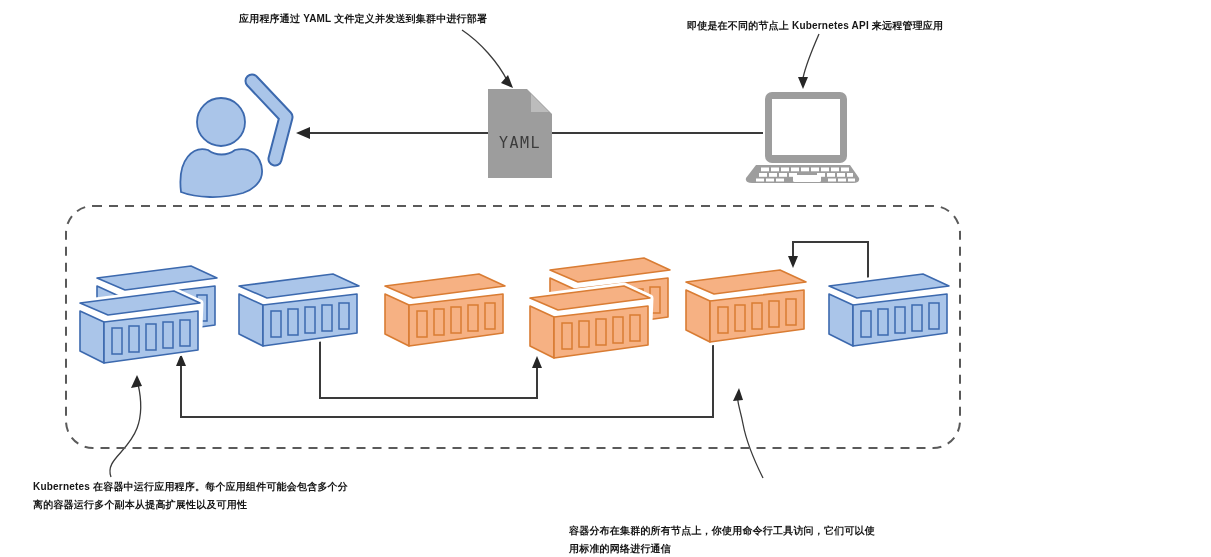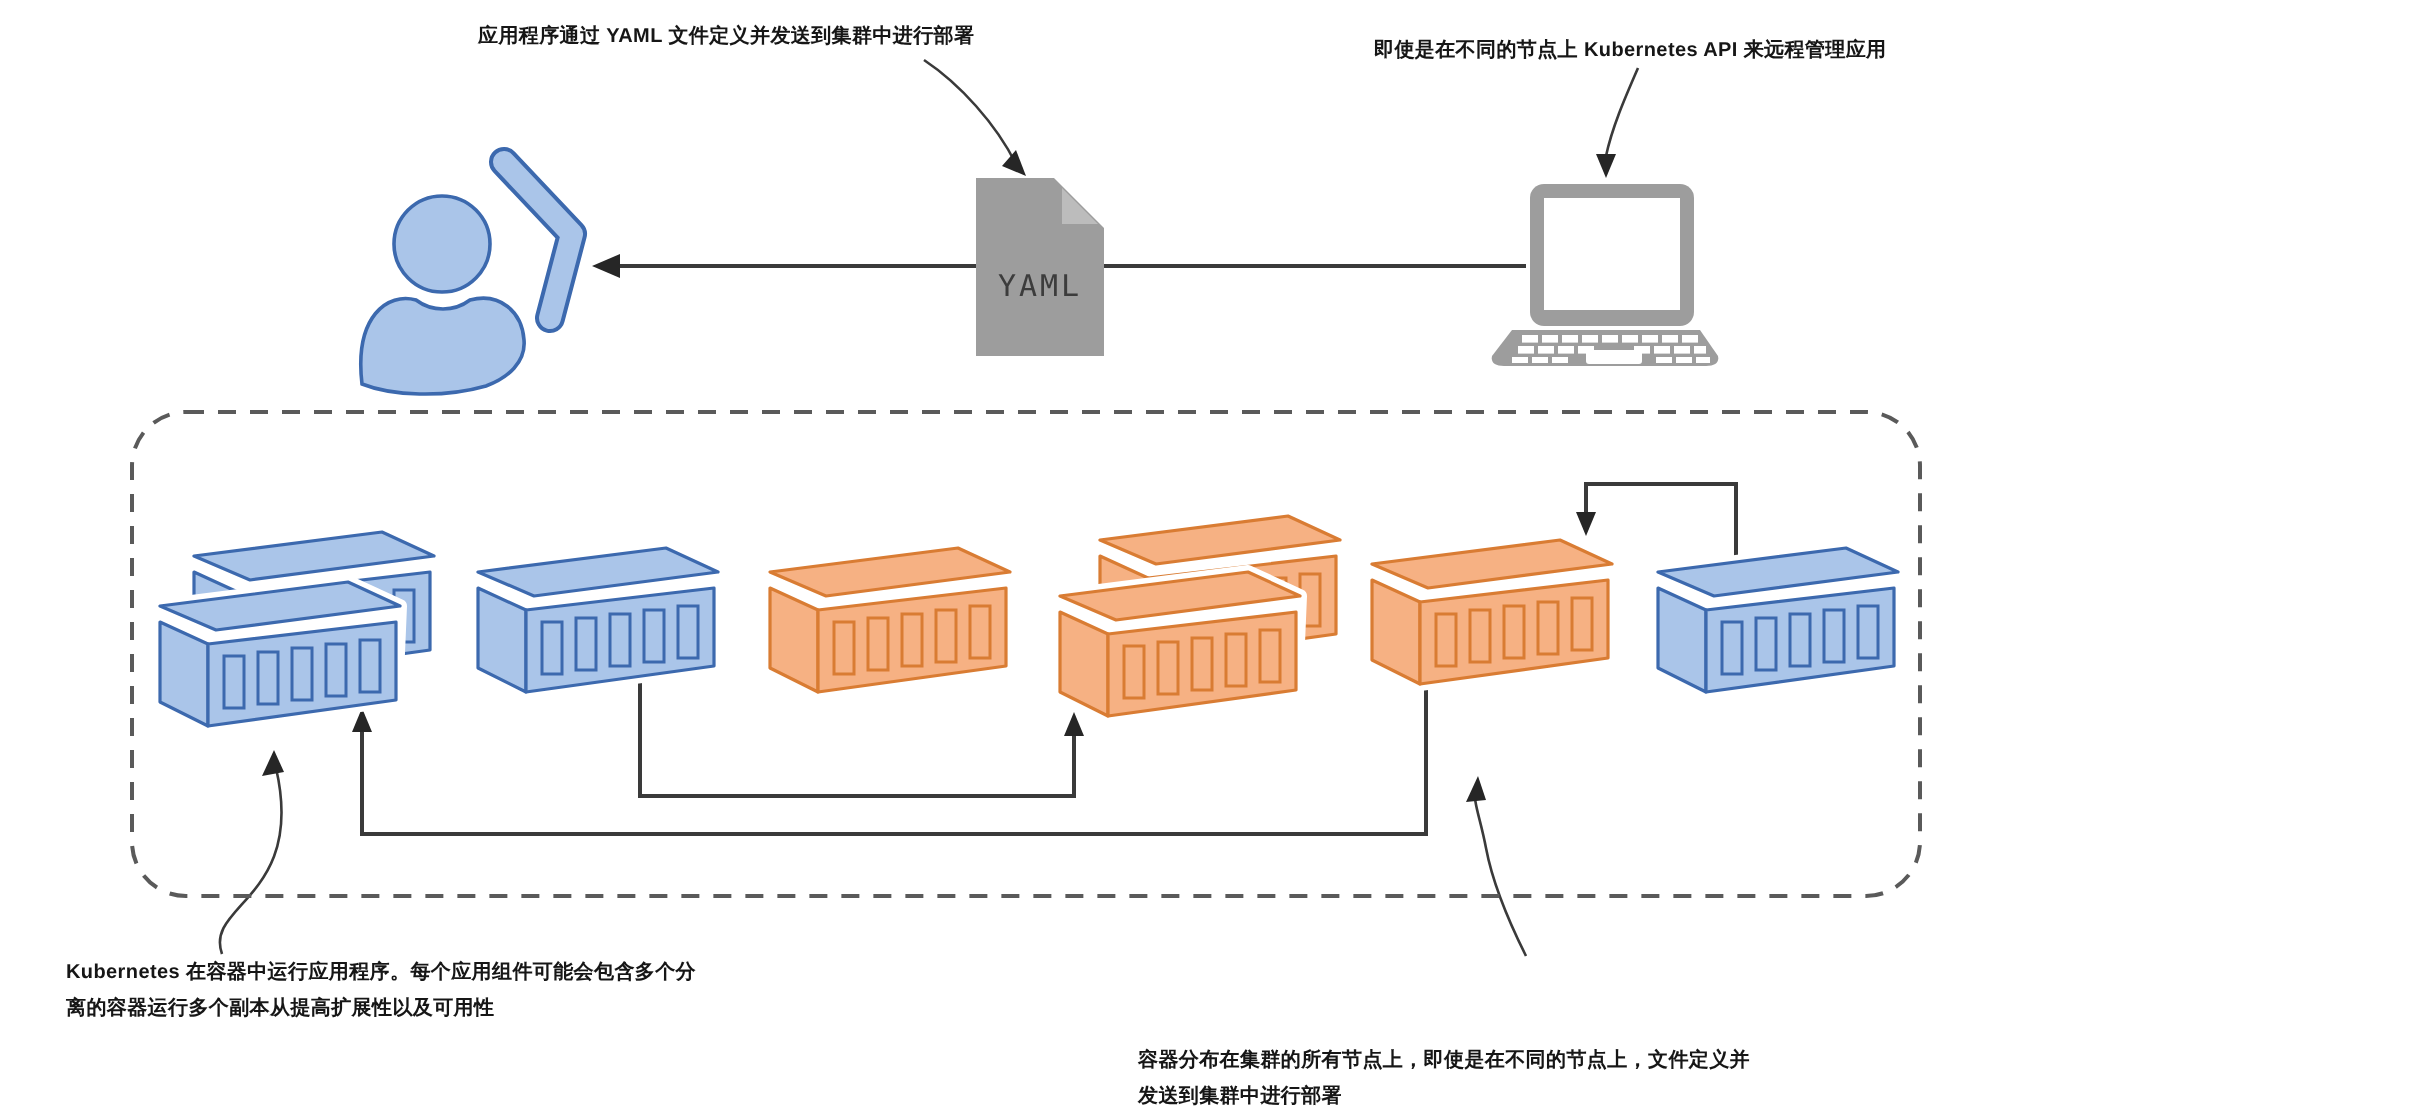--- a/index.html
+++ b/index.html
@@ -140,14 +140,14 @@
         <use href="#cshape" x="548" y="256" class="cont orange"></use>
         <use href="#cshape" x="528" y="284" class="cont orange"></use>
         <use href="#cshape" x="684" y="268" class="cont orange"></use>
         <use href="#cshape" x="827" y="272" class="cont blue"></use>
       </g>
   </svg>
 
   <div class="note nowrap" style="left:239px;top:10px;">应用程序通过 YAML 文件定义并发送到集群中进行部署</div>
   <div class="note nowrap" style="left:687px;top:17px;">即使是在不同的节点上 Kubernetes API 来远程管理应用</div>
   <div class="note" style="left:33px;top:478px;width:318px;">Kubernetes 在容器中运行应用程序。每个应用组件可能会包含多个分离的容器运行多个副本从提高扩展性以及可用性</div>
-  <div class="note" style="left:569px;top:522px;width:306px;">容器分布在集群的所有节点上，即使是在不同的节点上，文件定义并发送到集群中进行部署</div>
+  <div class="note" style="left:569px;top:522px;width:306px;">容器分布在集群的所有节点上，你使用命令行工具访问，它们可以使用标准的网络进行通信</div>
 </div>
 
 </body></html>

